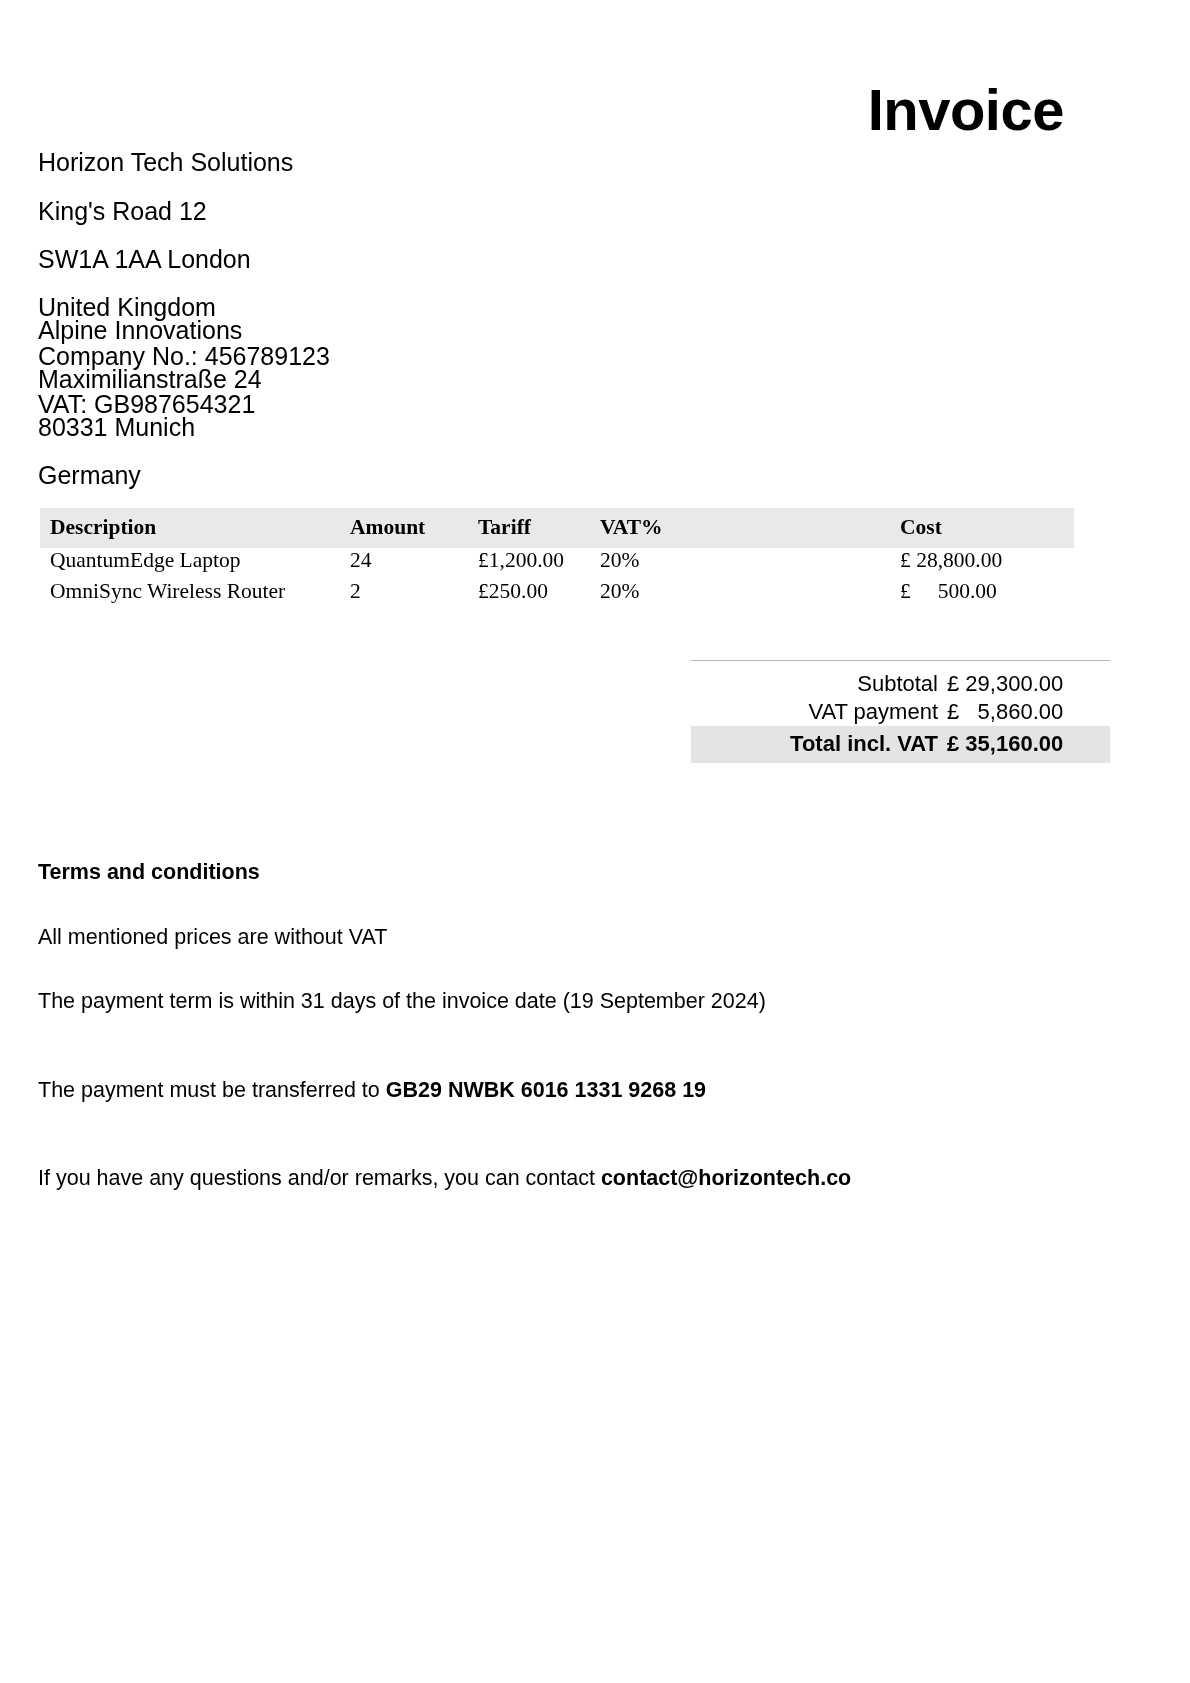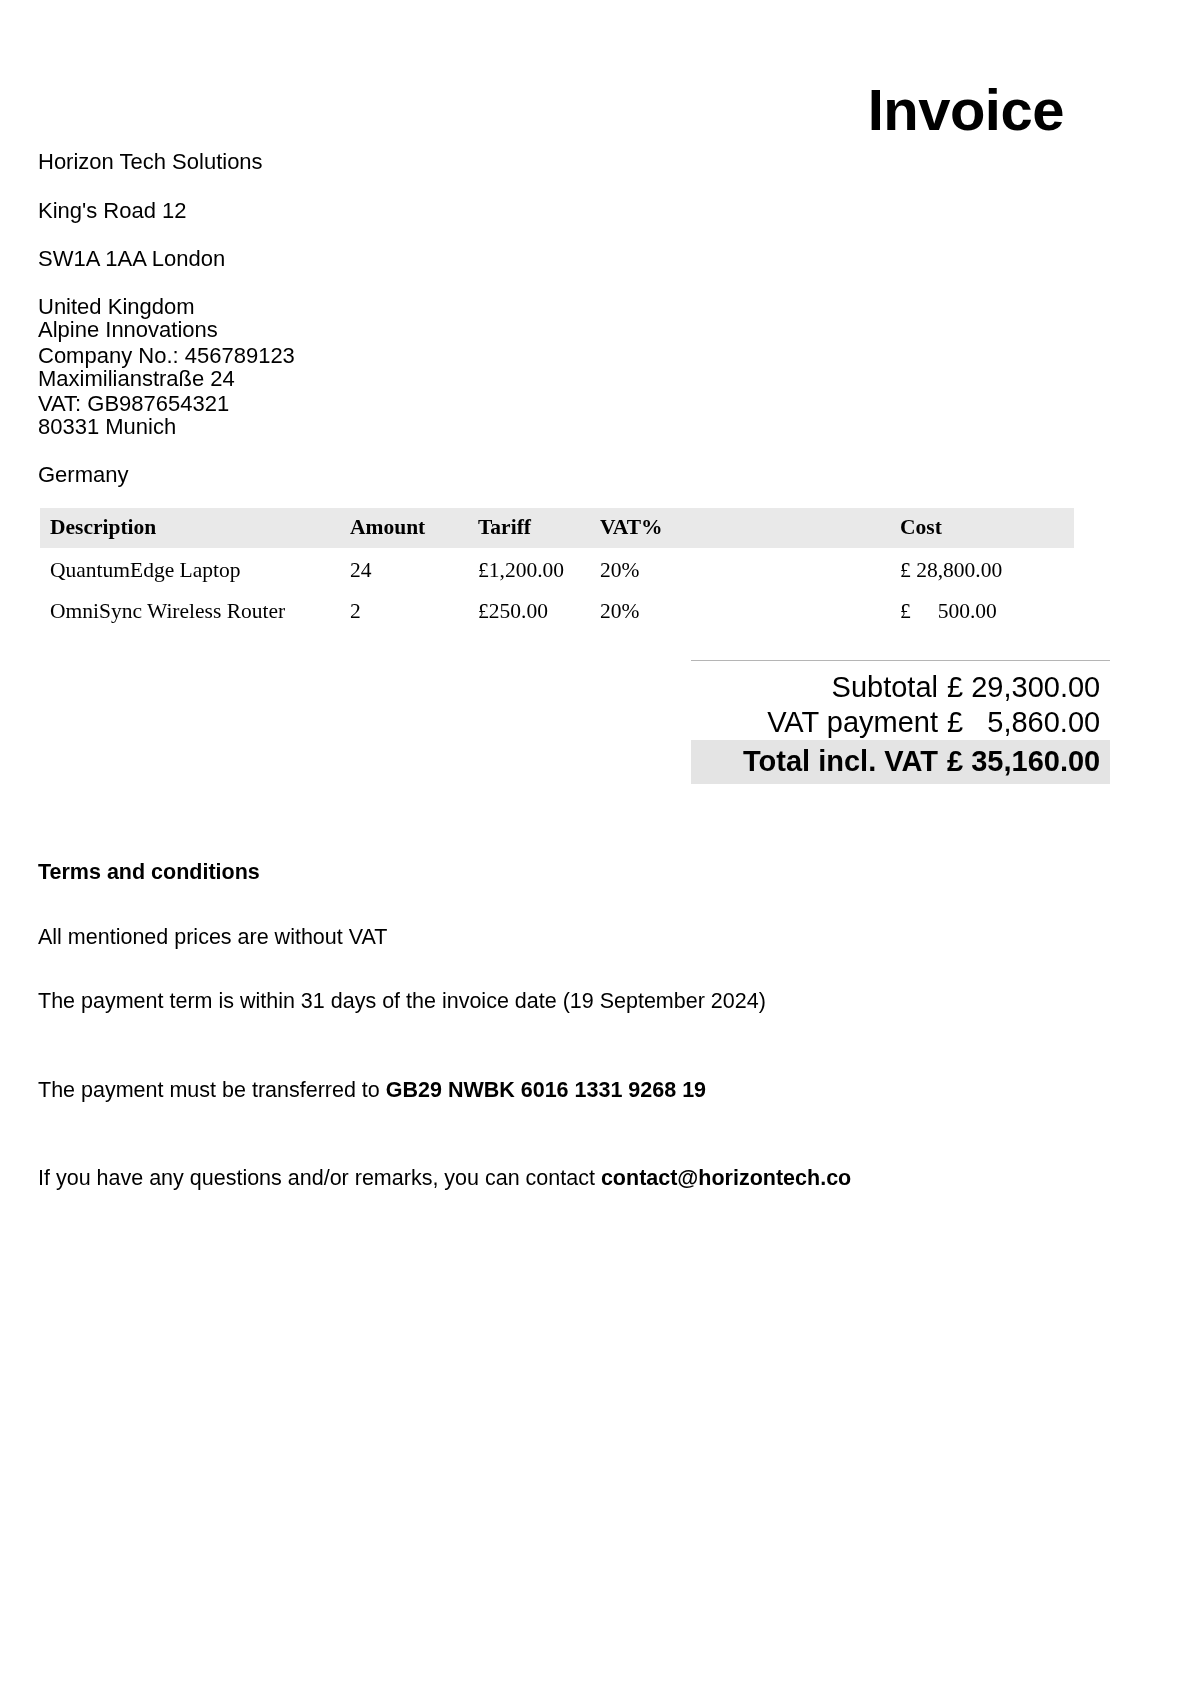--- a/index.html
+++ b/index.html
@@ -34,21 +34,21 @@
     font-weight: 700;
     letter-spacing: -0.5px;
     line-height: 1;
     margin: 8px;
     padding-top: 73px;
     height: 64px;
   }
 
   
   .addr-block {
-    font-size: 22px;
+    font-size: 25px;
     line-height: 24.2px;
     white-space: pre-line;
   }
   .sender-block {
     position: absolute;
     left: 0;
     top: 126px;
     width: 560px;
   }
   .recipient-block {
@@ -81,21 +81,21 @@
   .items-table thead th {
     background: #e9e9e9;
     font-weight: 700;
     text-align: left;
     padding: 7px 0 8px 0;
     vertical-align: middle;
     font-size: 21.5px;
   }
   .items-table thead th.col-desc { padding-left: 10px; }
   .items-table tbody td {
-    padding: 10px 0 6px 0;
+    padding: 0 0 6px 0;
     vertical-align: top;
     text-align: left;
     font-size: 21.5px;
     line-height: 24.5px;
   }
   .items-table tbody td.col-desc { padding-left: 10px; }
 
   .col-desc   { width: 310px; }
   .col-amount { width: 128px; }
   .col-tariff { width: 122px; }
@@ -117,21 +117,21 @@
     width: 419px;
   }
   .totals-rule {
     border-top: 1px solid #b5b5b5;
     height: 0;
     margin-bottom: 9px;
   }
   .totals-table {
     width: 100%;
     border-collapse: collapse;
-    font-size: 29px;
+    font-size: 22px;
   }
   .totals-table td {
     padding: 1px 0;
     vertical-align: middle;
   }
   .totals-label {
     text-align: right;
     padding-right: 9px !important;
     white-space: nowrap;
   }

